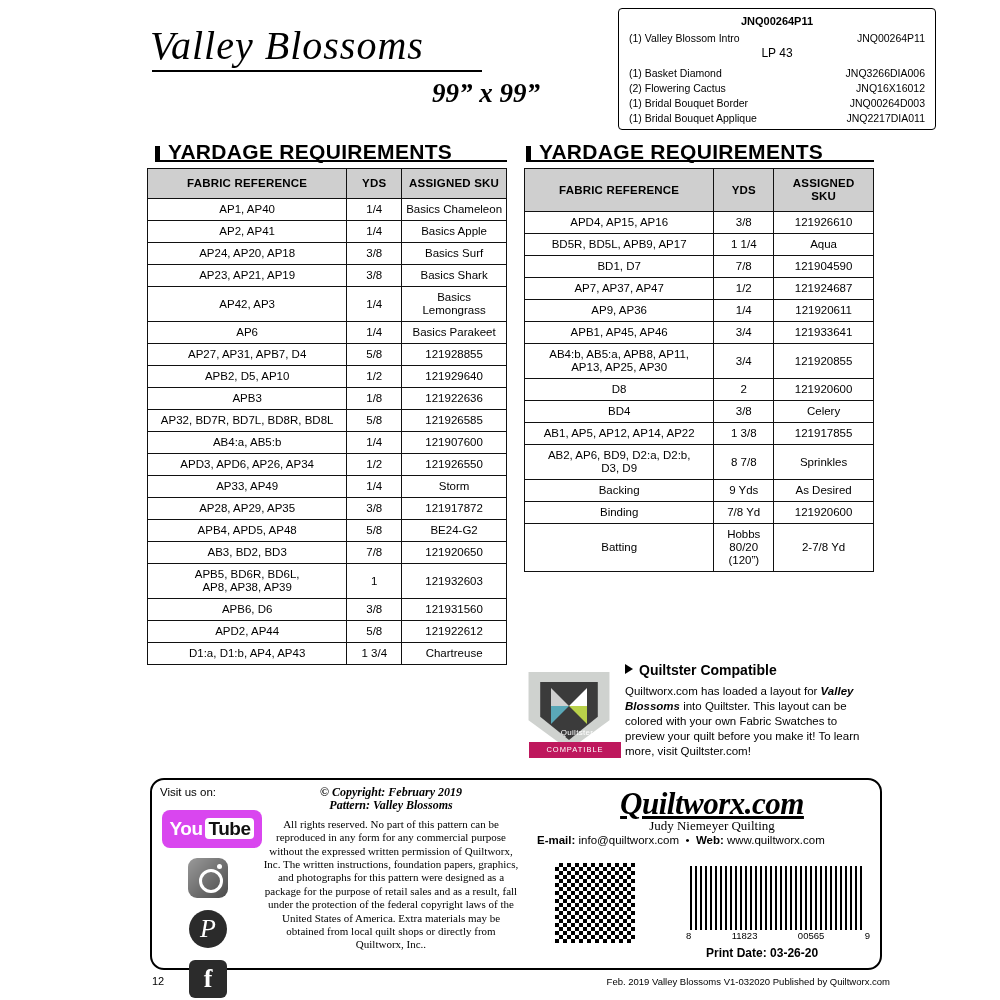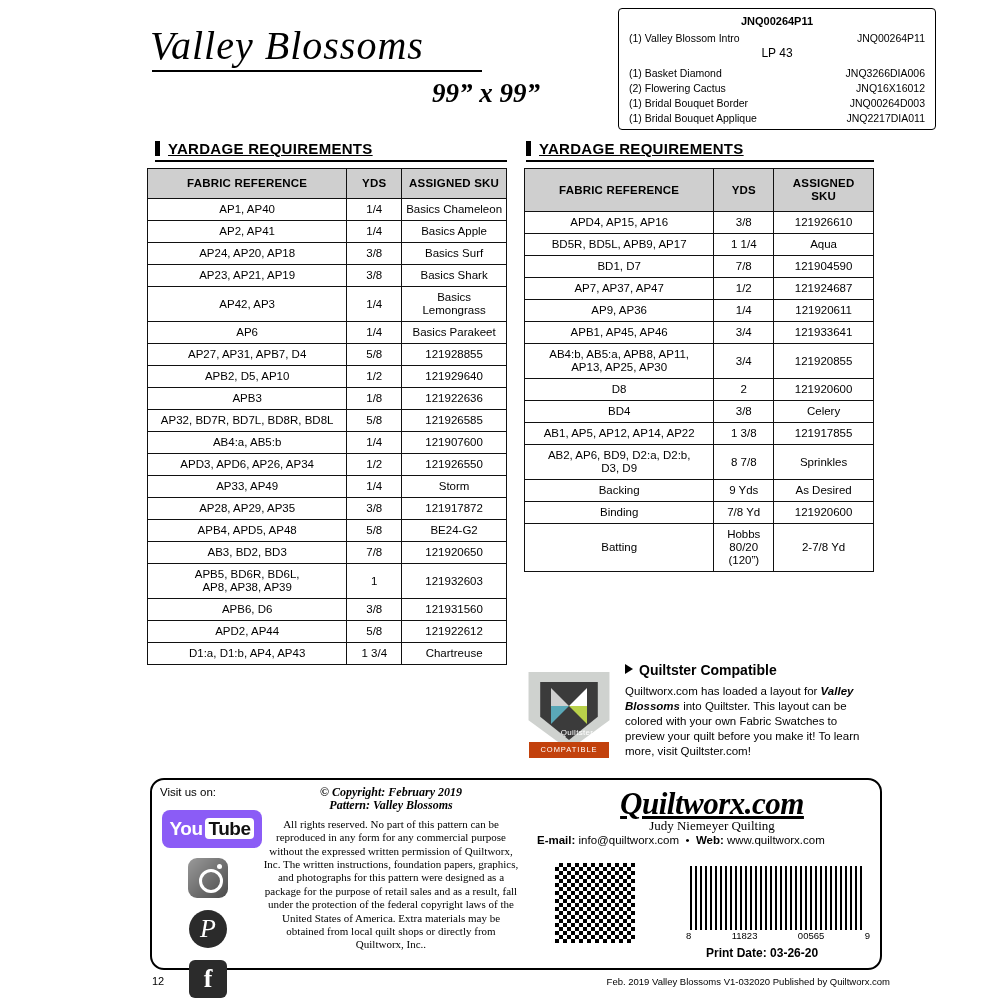--- a/index.html
+++ b/index.html
@@ -44,23 +44,22 @@
   .sku-title { text-align:center; font-weight:bold; font-size:11px; margin-bottom:4px; }
   .sku-row { display:flex; justify-content:space-between; line-height:15px; }
   .sku-row .l { white-space:nowrap; }
   .sku-row .r { white-space:nowrap; }
   .sku-sub { text-align:center; font-size:12px; line-height:14px; }
   .sku-gap { height:6px; }
 
   
   .yard-header {
     position:absolute;
-    font-weight:bold; font-size:15px;
+    font-weight:bold; font-size:21px;
     letter-spacing:0.3px;
-    text-decoration:underline;
   }
   .yard-header .bar {
     display:inline-block; width:5px; height:15px; background:#000;
     margin-right:8px; vertical-align:-2px;
   }
   .hdr-rule { position:absolute; height:2px; background:#000; }
 
   table.yard {
     position:absolute;
     border-collapse:collapse;
@@ -123,33 +122,33 @@
   }
   .badge .q1 { left:18px; top:0; border-left:18px solid transparent; border-right:0 solid transparent; border-bottom:18px solid #fff;}
   .badge .q2 { left:18px; top:18px; border-left:18px solid transparent; border-top:18px solid #b9d14a;}
   .badge .q3 { left:0; top:18px; border-right:18px solid transparent; border-top:18px solid #5aa8b8;}
   .badge .q4 { left:0; top:0; border-right:18px solid transparent; border-bottom:18px solid #cfcfcf;}
   .badge .qlabel {
     position:absolute; left:8px; top:56px; width:92px; text-align:center;
     color:#fff; font-size:8px; letter-spacing:0.3px;
   }
   .badge .ribbon {
-    position:absolute; left:6px; top:70px; width:80px; height:16px;
-    background:#c2410c; color:#fff; font-size:7.5px; letter-spacing:1px;
+    position:absolute; left:6px; top:70px; width:92px; height:16px;
+    background:#be185d; color:#fff; font-size:7.5px; letter-spacing:1px;
     text-align:center; line-height:16px;
   }
   .foot-border {
     position:absolute; left:150px; top:778px; width:732px; height:192px;
     border:2px solid #000; border-radius:14px;
   }
   .visit { position:absolute; left:160px; top:786px; font-size:11.5px; }
 
   .social { position:absolute; left:162px; top:810px; width:100px; }
   .yt {
-    width:100px;height:38px;background:#8b5cf6;border-radius:8px;
+    width:100px;height:38px;background:#d946ef;border-radius:8px;
     color:#fff;font-weight:bold;font-size:19px;text-align:center;line-height:38px;
     font-family:"Liberation Sans", sans-serif;
     letter-spacing:-0.5px;
   }
   .yt .tube { background:#fff; color:#111; padding:0 4px; border-radius:4px; margin-left:2px;}
   .ig {
     margin-top:10px; width:40px;height:40px;border-radius:9px;
     background:linear-gradient(135deg,#9a9a9a,#4a4a4a);
     position:relative; margin-left:26px;
   }

